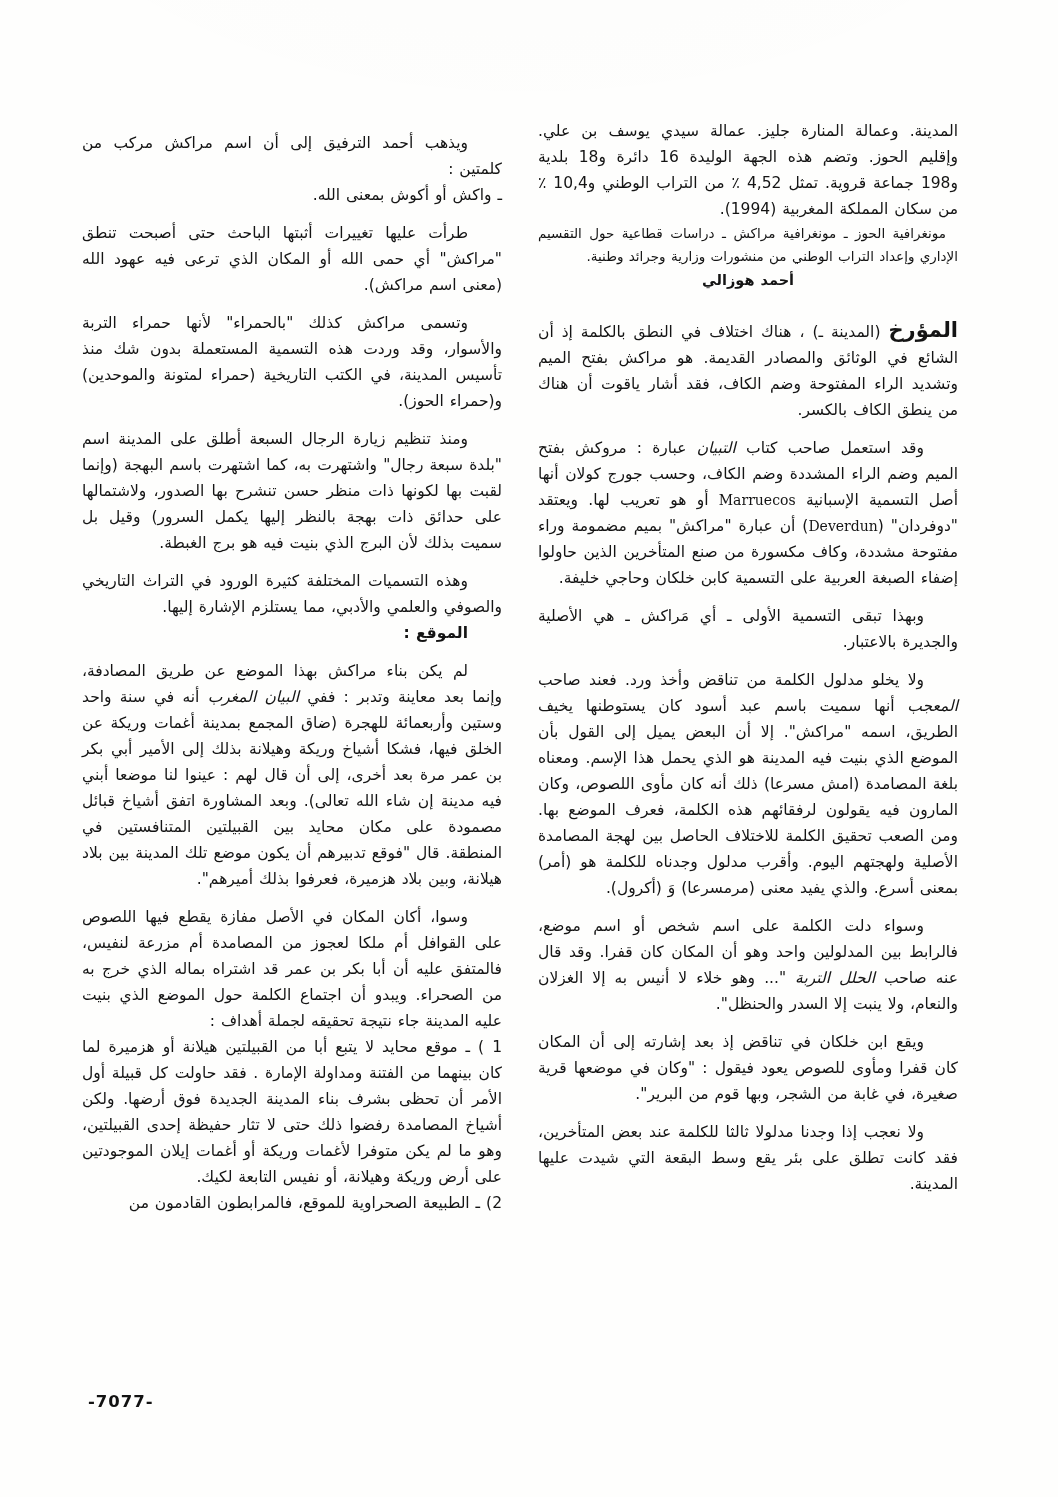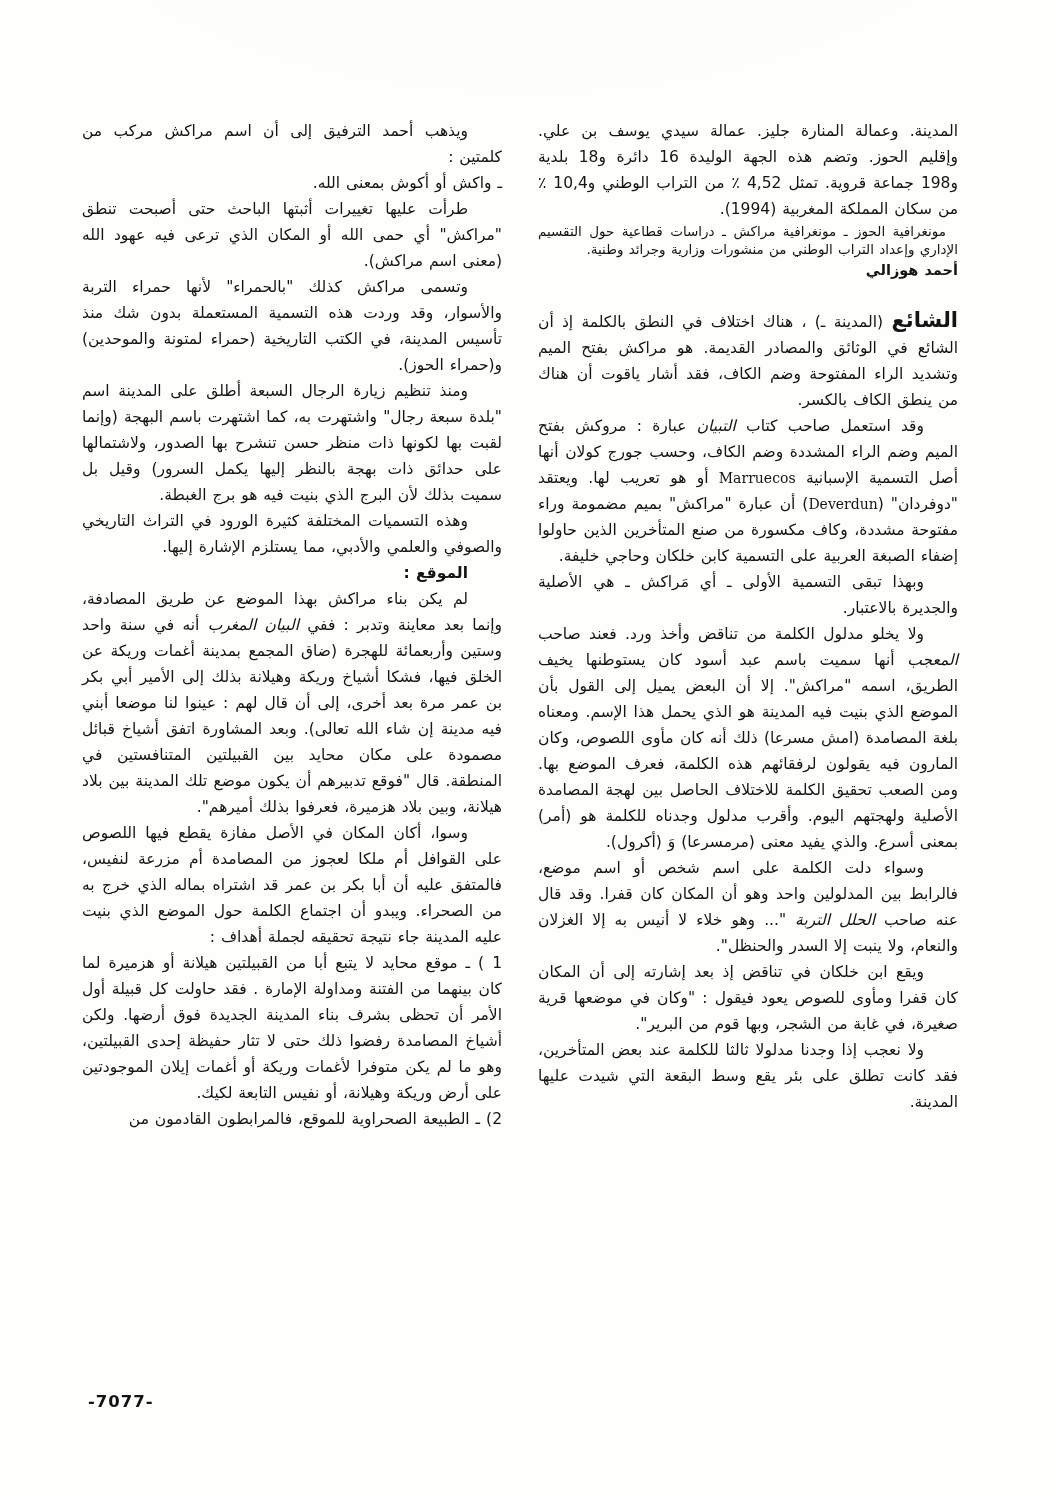--- a/index.html
+++ b/index.html
@@ -32,31 +32,31 @@
     line-height: 26px;
     word-spacing: 1px;
   }
   .column-right { right: 100px; }
   .column-left  { right: 556px; }
   p.block {
     margin: 0;
     padding: 0;
     text-align: justify;
   }
-  p.indent { text-indent: 34px; }
+  p.indent { text-indent: 34px; margin-top: 12px; }
   p.bibliography {
     font-size: 13.5px;
-    line-height: 18px;
+    line-height: 23px;
     text-indent: 12px;
   }
   p.signature {
     font-size: 14.5px;
     font-weight: bold;
     line-height: 25px;
-    text-align: right;
+    text-align: center;
   }
   p.entry { margin-top: 24px; }
   p.subheading {
     font-weight: bold;
     text-indent: 34px;
   }
   .seg-headword {
     font-weight: bold;
     font-size: 21px;
     letter-spacing: 0.5px;
@@ -83,21 +83,21 @@
   }
 </style>
 </head>
 <body>
 
 <div class="page">
   <div class="column column-right">
       <p class="block paragraph"><span>المدينة. وعمالة المنارة جليز. عمالة سيدي يوسف بن علي. وإقليم الحوز. وتضم هذه الجهة الوليدة 16 دائرة و18 بلدية و198 جماعة قروية. تمثل 4,52 ٪ من التراب الوطني و10,4 ٪ من سكان المملكة المغربية (1994).</span></p>
       <p class="block bibliography"><span>مونغرافية الحوز ـ مونغرافية مراكش ـ دراسات قطاعية حول التقسيم الإداري وإعداد التراب الوطني من منشورات وزارية وجرائد وطنية.</span></p>
       <p class="block signature"><span>أحمد هوزالي</span></p>
-      <p class="block entry"><span class="seg-headword">الشائع</span><span> (المدينة ـ) ، هناك اختلاف في النطق بالكلمة إذ أن الشائع في الوثائق والمصادر القديمة. هو مراكش بفتح الميم وتشديد الراء المفتوحة وضم الكاف، فقد أشار ياقوت أن هناك من ينطق الكاف بالكسر.</span></p>
+      <p class="block entry"><span class="seg-headword">المؤرخ</span><span> (المدينة ـ) ، هناك اختلاف في النطق بالكلمة إذ أن الشائع في الوثائق والمصادر القديمة. هو مراكش بفتح الميم وتشديد الراء المفتوحة وضم الكاف، فقد أشار ياقوت أن هناك من ينطق الكاف بالكسر.</span></p>
       <p class="block paragraph indent"><span>وقد استعمل صاحب كتاب </span><span class="seg-italic">التبيان</span><span> عبارة : مروكش بفتح الميم وضم الراء المشددة وضم الكاف، وحسب جورج كولان أنها أصل التسمية الإسبانية </span><span class="seg-latin" dir="ltr">Marruecos</span><span> أو هو تعريب لها. ويعتقد "دوفردان" (</span><span class="seg-latin" dir="ltr">Deverdun</span><span>) أن عبارة "مراكش" بميم مضمومة وراء مفتوحة مشددة، وكاف مكسورة من صنع المتأخرين الذين حاولوا إضفاء الصبغة العربية على التسمية كابن خلكان وحاجي خليفة.</span></p>
       <p class="block paragraph indent"><span>وبهذا تبقى التسمية الأولى ـ أي مَراكش ـ هي الأصلية والجديرة بالاعتبار.</span></p>
       <p class="block paragraph indent"><span>ولا يخلو مدلول الكلمة من تناقض وأخذ ورد. فعند صاحب </span><span class="seg-italic">المعجب</span><span> أنها سميت باسم عبد أسود كان يستوطنها يخيف الطريق، اسمه "مراكش". إلا أن البعض يميل إلى القول بأن الموضع الذي بنيت فيه المدينة هو الذي يحمل هذا الإسم. ومعناه بلغة المصامدة (امش مسرعا) ذلك أنه كان مأوى اللصوص، وكان المارون فيه يقولون لرفقائهم هذه الكلمة، فعرف الموضع بها. ومن الصعب تحقيق الكلمة للاختلاف الحاصل بين لهجة المصامدة الأصلية ولهجتهم اليوم. وأقرب مدلول وجدناه للكلمة هو (أمر) بمعنى أسرع. والذي يفيد معنى (مرمسرعا) وَ (أكرول).</span></p>
       <p class="block paragraph indent"><span>وسواء دلت الكلمة على اسم شخص أو اسم موضع، فالرابط بين المدلولين واحد وهو أن المكان كان قفرا. وقد قال عنه صاحب </span><span class="seg-italic">الحلل التربة</span><span> "... وهو خلاء لا أنيس به إلا الغزلان والنعام، ولا ينبت إلا السدر والحنظل".</span></p>
       <p class="block paragraph indent"><span>ويقع ابن خلكان في تناقض إذ بعد إشارته إلى أن المكان كان قفرا ومأوى للصوص يعود فيقول : "وكان في موضعها قرية صغيرة، في غابة من الشجر، وبها قوم من البرير".</span></p>
       <p class="block paragraph indent"><span>ولا نعجب إذا وجدنا مدلولا ثالثا للكلمة عند بعض المتأخرين، فقد كانت تطلق على بئر يقع وسط البقعة التي شيدت عليها المدينة.</span></p>
     </div>
   <div class="column column-left">
       <p class="block paragraph indent"><span>ويذهب أحمد الترفيق إلى أن اسم مراكش مركب من كلمتين :</span></p>
       <p class="block paragraph"><span>ـ واكش أو أكوش بمعنى الله.</span></p>

